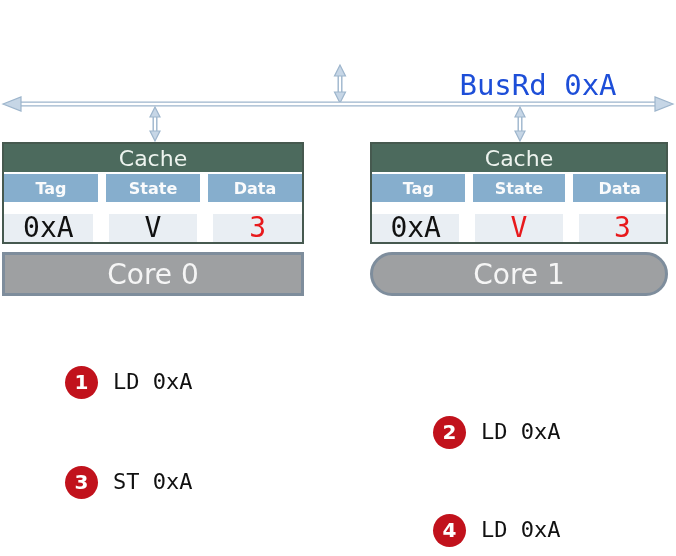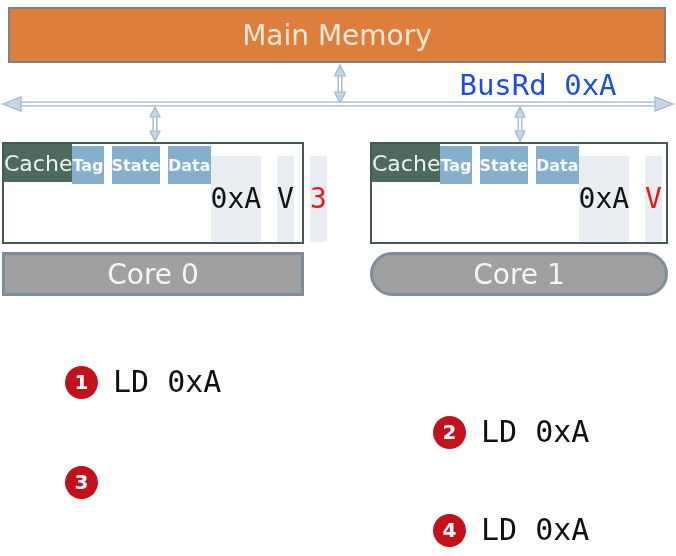--- a/index.html
+++ b/index.html
@@ -46,21 +46,21 @@
   }
 
   
   .cache {
     position: absolute;
     top: 142px;
     height: 102px;
     background: #ffffff;
     border: 2px solid #46594F;
     display: flex;
-    flex-direction: row;
+    flex-direction: column;
   }
   .cache-left  { left: 2px;  width: 302px; }
   .cache-right { left: 370px; width: 298px; }
 
   .cache-title {
     background: #4C6A5D;
     color: #EDF3EE;
     height: 38px;
     display: flex; align-items: center; justify-content: center;
     font-size: 22px;
@@ -128,21 +128,21 @@
     border-radius: 50%;
     background: #C1121C;
     color: #ffffff;
     font-size: 20px;
     font-weight: bold;
     display: flex; align-items: center; justify-content: center;
     flex: 0 0 auto;
   }
   .op-text {
     font-family: "DejaVu Sans Mono", monospace;
-    font-size: 30px;
+    font-size: 22px;
     color: #111111;
     white-space: nowrap;
     line-height: 1;
   }
 </style>
 </head>
 <body>
 
 <div class="stage">
 
@@ -170,23 +170,20 @@
     </g>
 
     <g>
       <line x1="520" y1="114" x2="520" y2="134" stroke="#9DB5CC" stroke-width="5"></line>
       <line x1="520" y1="115" x2="520" y2="133" stroke="#ffffff" stroke-width="2.2"></line>
       <polygon points="520,107 515,117 525,117" fill="#C6D6E6" stroke="#9DB5CC" stroke-width="1.2"></polygon>
       <polygon points="520,141 515,131 525,131" fill="#C6D6E6" stroke="#9DB5CC" stroke-width="1.2"></polygon>
     </g>
   </svg>
 
-  <div class="main-memory">
-    <span>Main Memory</span>
-  </div>
 
   <div class="bus-label">BusRd 0xA</div>
 
   <div class="cache cache-left">
     <div class="cache-title">Cache</div>
     <div class="cache-cols">
       <div class="cache-col">Tag</div>
       <div class="cache-col">State</div>
       <div class="cache-col">Data</div>
     </div>
@@ -221,19 +218,20 @@
   <div class="op op-1">
     <div class="op-badge">1</div>
     <div class="op-text">LD 0xA</div>
   </div>
   <div class="op op-2">
     <div class="op-badge">2</div>
     <div class="op-text">LD 0xA</div>
   </div>
   <div class="op op-3">
     <div class="op-badge">3</div>
+    <div class="op-text">ST 0xA</div>
   </div>
   <div class="op op-4">
     <div class="op-badge">4</div>
     <div class="op-text">LD 0xA</div>
   </div>
 
 </div>
 
 </body></html>

